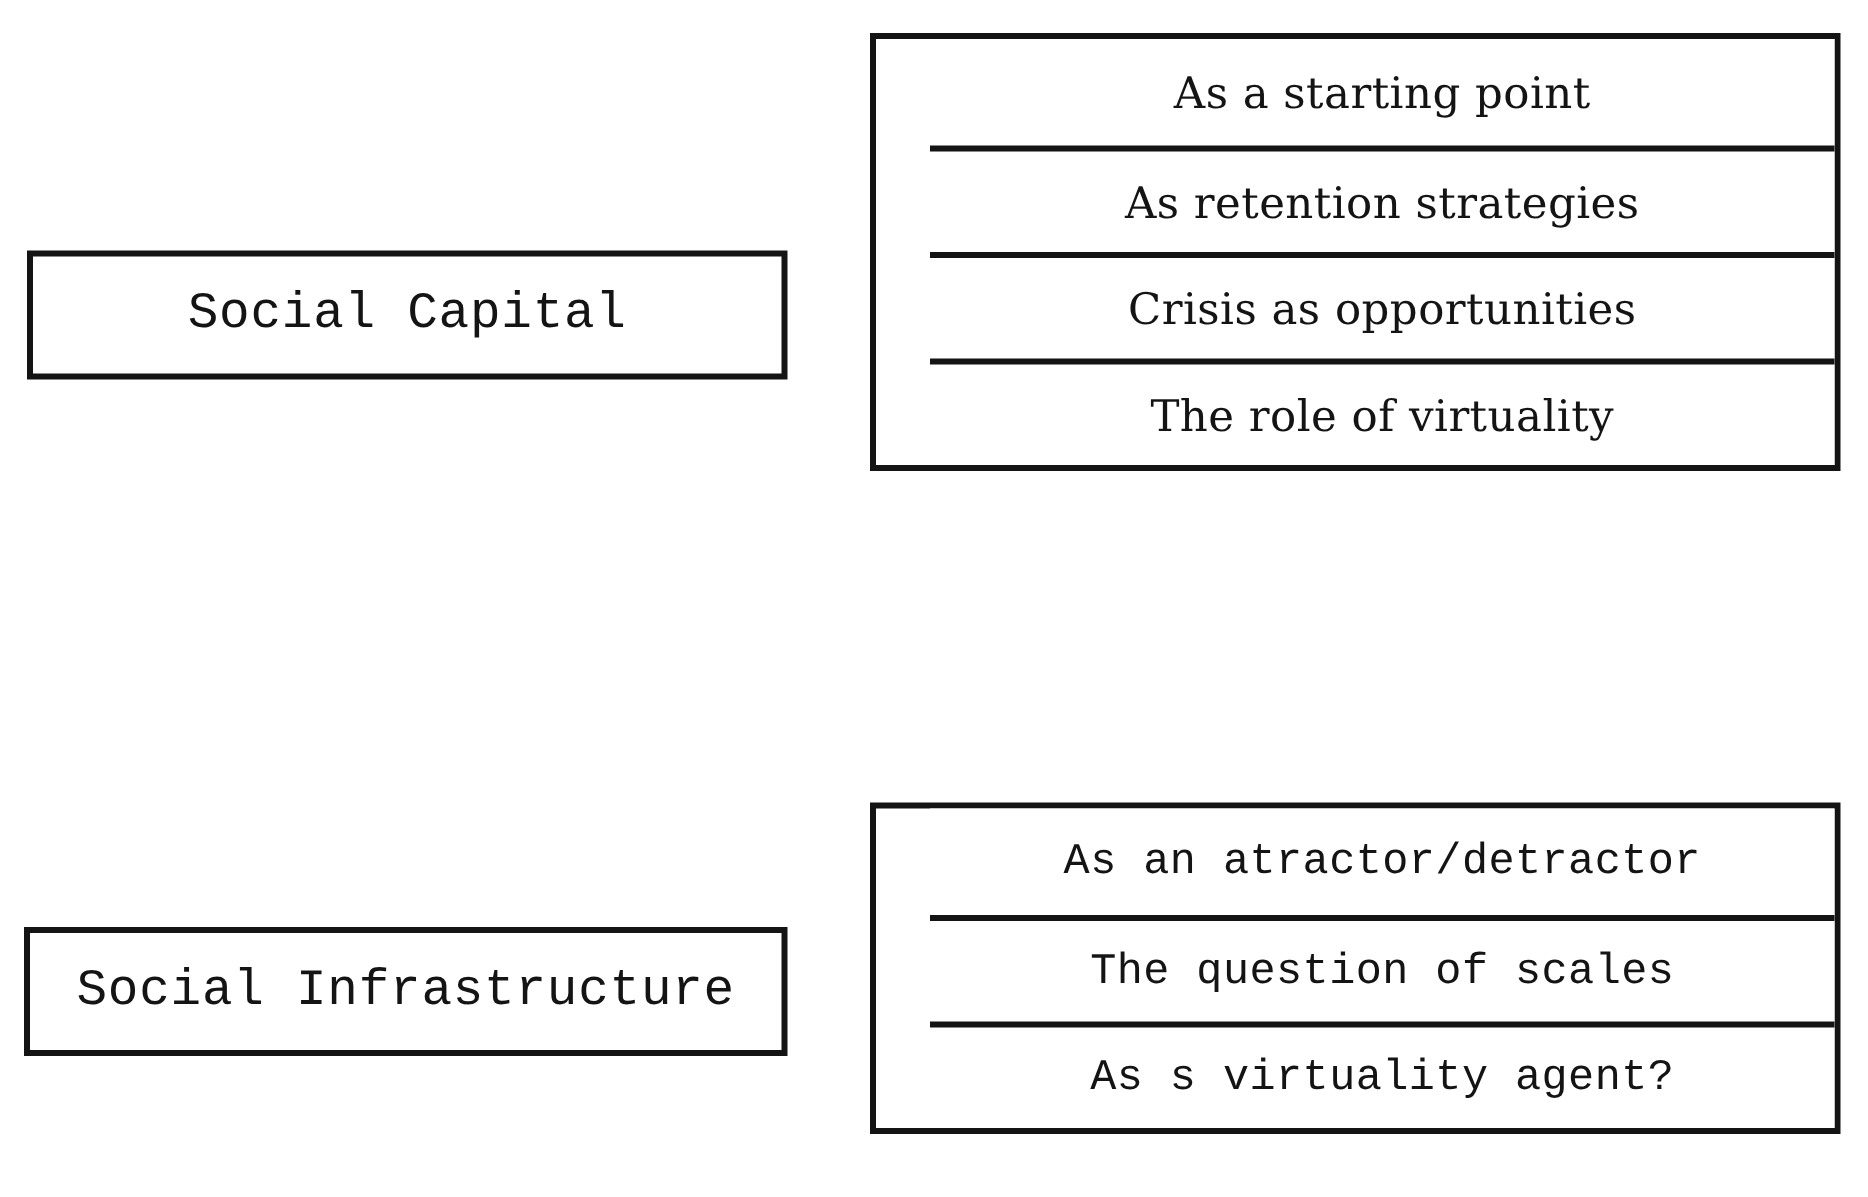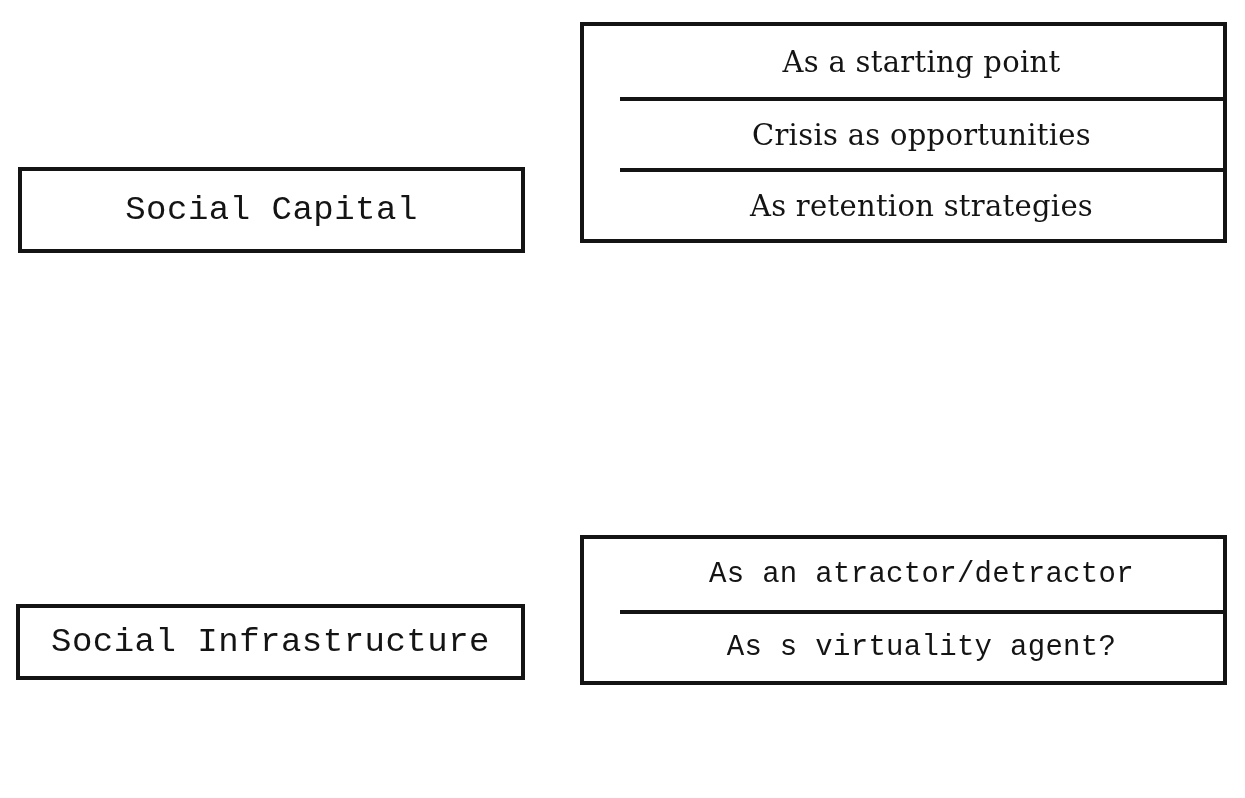--- a/index.html
+++ b/index.html
@@ -43,50 +43,56 @@
     background: #ffffff;
     margin-left: 36px;
   }
   .stack .row + .row {
     border-top: 4px solid #141414;
   }
   
   .label-social-capital   { left: 18px;  top: 167px; width: 507px; height: 86px; }
   .stack-social-capital   { left: 580px; top: 22px;  width: 647px; }
   
-  .label-social-infra     { left: 16px;  top: 604px; width: 509px; height: 76px; justify-content: center; }
+  .label-social-infra     { left: 16px;  top: 618px; width: 509px; height: 86px; justify-content: center; }
   .stack-social-infra     { left: 580px; top: 535px; width: 647px; font-family: Liberation Mono, monospace; }
 </style>
 </head>
 <body>
 
 <div class="canvas">
 
   <div class="label-box label-social-capital">
     <span>Social Capital</span>
   </div>
 
   <div class="stack stack-social-capital">
     <div class="row">
       <span>As a starting point</span>
     </div>
     <div class="row">
+      <span>As retention strategies</span>
+    </div>
+    <div class="row">
       <span>Crisis as opportunities</span>
     </div>
     <div class="row">
-      <span>As retention strategies</span>
+      <span>The role of virtuality</span>
     </div>
   </div>
 
   <div class="label-box label-social-infra">
     <span>Social Infrastructure</span>
   </div>
 
   <div class="stack stack-social-infra">
     <div class="row">
       <span>As an atractor/detractor</span>
     </div>
     <div class="row">
+      <span>The question of scales</span>
+    </div>
+    <div class="row">
       <span>As s virtuality agent?</span>
     </div>
   </div>
 
 </div>
 
 </body></html>

